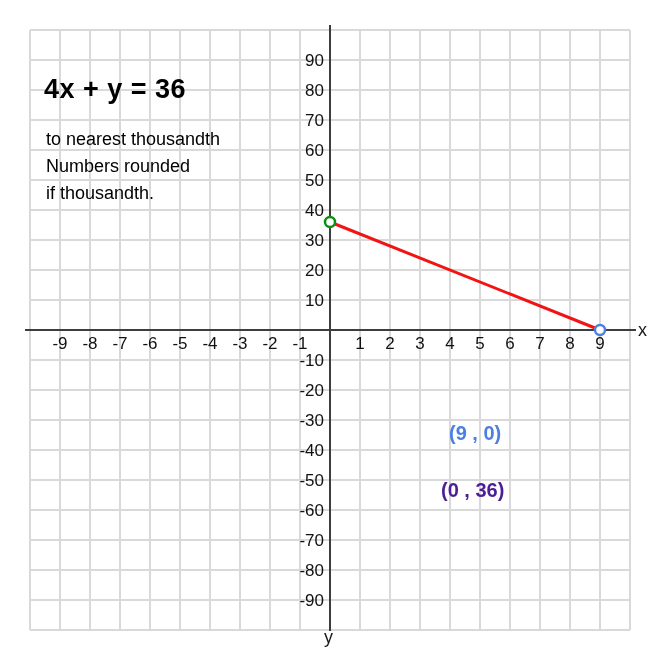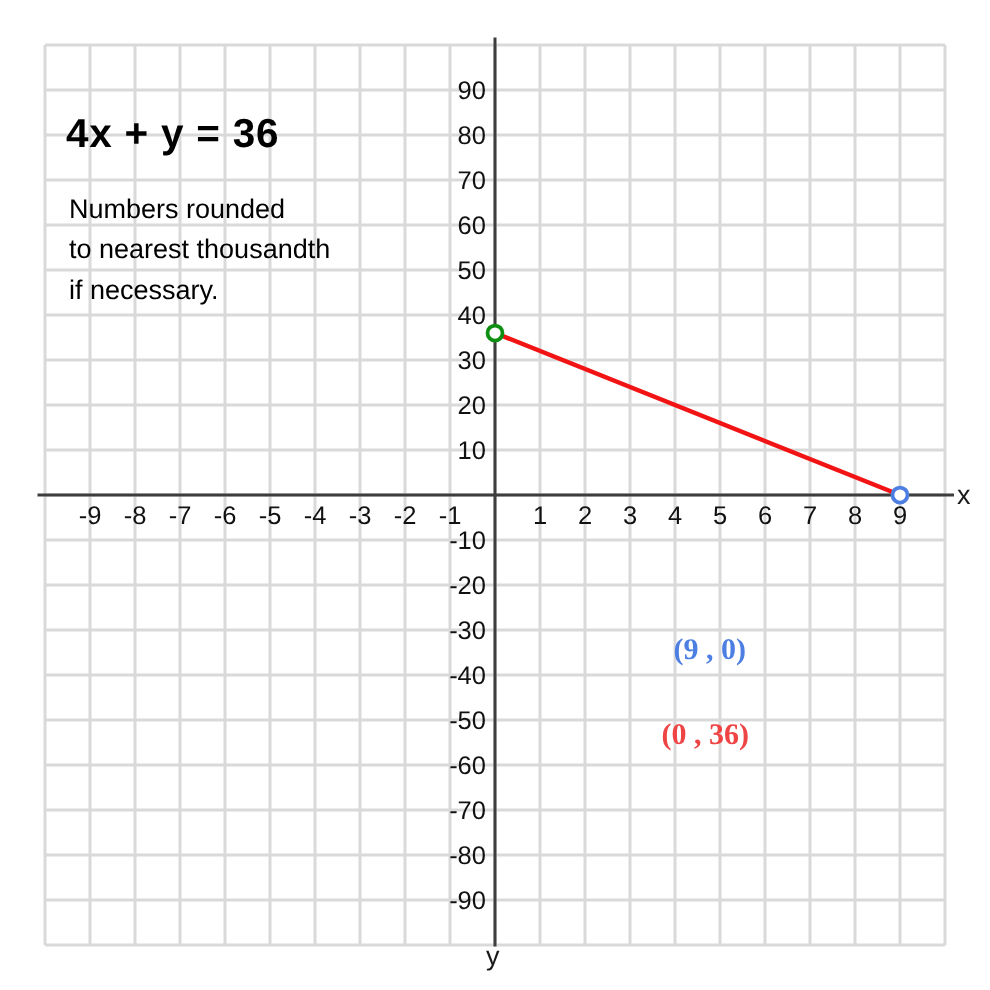--- a/index.html
+++ b/index.html
@@ -40,21 +40,20 @@
     line-height: 27px;
   }
   .copyright {
     left: 45px;
     top: 485px;
     font-size: 18px;
   }
   .point-label {
     font-size: 20px;
     font-weight: bold;
-    font-family: Liberation Serif, serif;
   }
   .point-label.blue { left: 449px; top: 422px; }
   .point-label.green { left: 441px; top: 479px; }
   .axis-letter {
     font-size: 18px;
     color: #1a1a1a;
   }
   .axis-letter.x { left: 638px; top: 320px; }
   .axis-letter.y { left: 324px; top: 627px; }
 </style>
@@ -145,27 +144,27 @@
       <text x="324" y="576" text-anchor="end" font-size="17" fill="#111111" font-family="&quot;Liberation Sans&quot;, sans-serif">-80</text>
       <text x="324" y="606" text-anchor="end" font-size="17" fill="#111111" font-family="&quot;Liberation Sans&quot;, sans-serif">-90</text>
       <line x1="330" y1="222" x2="600" y2="330" stroke="#f21414" stroke-width="3"></line>
       <circle cx="330" cy="222" r="5" fill="#ffffff" stroke="#0f8f12" stroke-width="2.5"></circle>
       <circle cx="600" cy="330" r="5" fill="#ffffff" stroke="#4d7fe3" stroke-width="2.5"></circle>
     </svg>
 
   <div class="overlay equation-title">4x + y = 36</div>
 
   <div class="overlay note">
+    <div>to nearest thousandth</div>
     <div>Numbers rounded</div>
-    <div>to nearest thousandth</div>
-    <div>if necessary.</div>
+    <div>if thousandth.</div>
   </div>
 
 
   <div class="overlay point-label blue" style="color: rgb(77, 127, 227);">(9 , 0)</div>
 
-  <div class="overlay point-label green" style="color: #ef4444;">(0 , 36)</div>
+  <div class="overlay point-label green" style="color: #4c1d95;">(0 , 36)</div>
 
   <div class="overlay axis-letter x">x</div>
 
   <div class="overlay axis-letter y">y</div>
 
 </div>
 
 </body></html>

